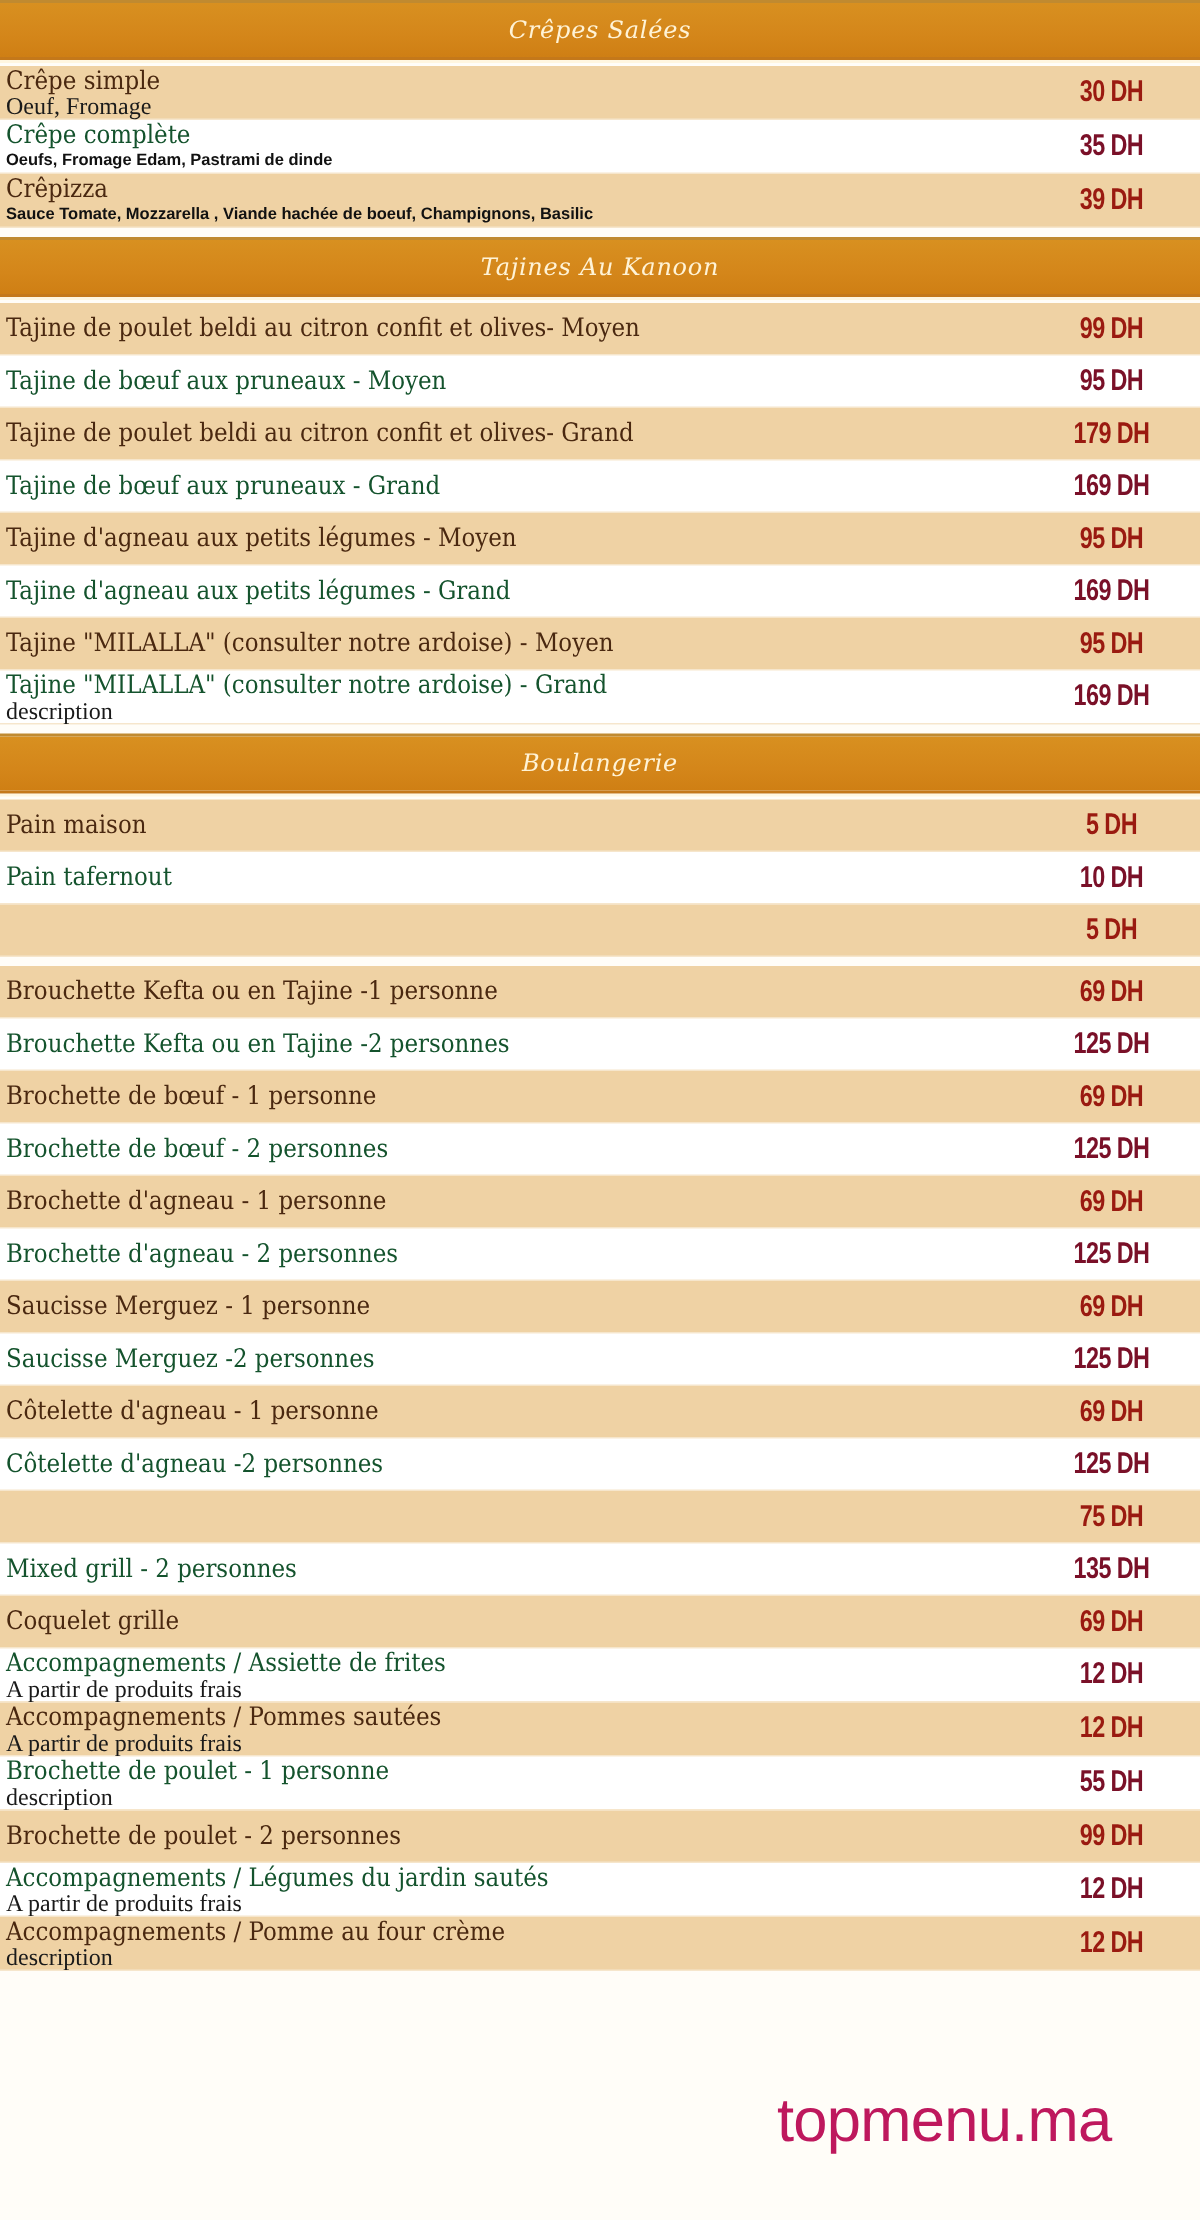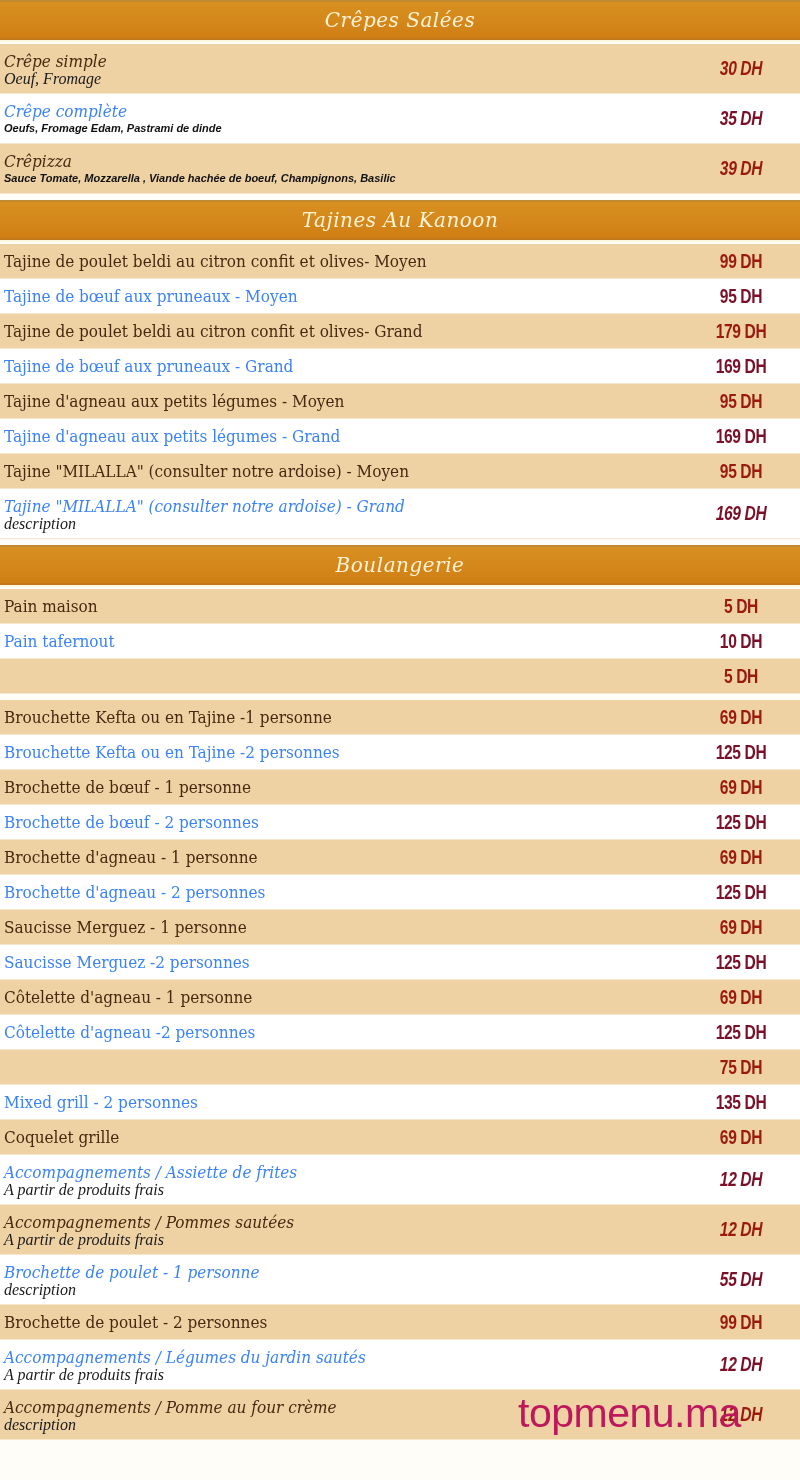--- a/index.html
+++ b/index.html
@@ -16,43 +16,43 @@
     border-top: 2px solid #c08a30;
     border-bottom: 2px solid #c4781a;
     box-shadow: 0 2px 0 #fff6e0;
     margin-bottom: 4px;
     display: flex; align-items: center; justify-content: center;
   }
   .section-title {
     color: #fff3d6;
     font-family: "DejaVu Serif", serif;
     font-style: italic;
-    font-size: 20px;
+    font-size: 16px;
     letter-spacing: 0.5px;
     line-height: 1;
   }
   .row {
     position: relative;
     display: flex; align-items: center;
     border-bottom: 1px solid #f6e6cc;
     box-sizing: border-box;
   }
   .row.beige { background: #efd2a4; }
   .row.white { background: #ffffff; }
   .row.short { height: 35px; }
-  .row.tall { height: 50px; font-style: italic; }
+  .row.tall { height: 36px; }
   .item-text { padding-left: 4px; flex: 1; }
   .item-name {
     font-family: "DejaVu Serif", serif;
     font-size: 17px; line-height: 20px;
     display: block; white-space: nowrap;
     font-stretch: condensed;
   }
   .row.beige .item-name { color: #4a2810; }
-  .row.white .item-name { color: #3b82f6; }
+  .row.white .item-name { color: #14532d; }
   .item-desc {
     display: block; font-size: 12px; line-height: 15px; color: #1a1a1a;
   }
   .item-desc.sans {
     font-family: "Liberation Sans", sans-serif; font-weight: bold; font-size: 11px; color: #111;
   }
   .item-desc.serif {
     font-family: "Liberation Serif", serif; font-size: 16px;
   }
   .price {

